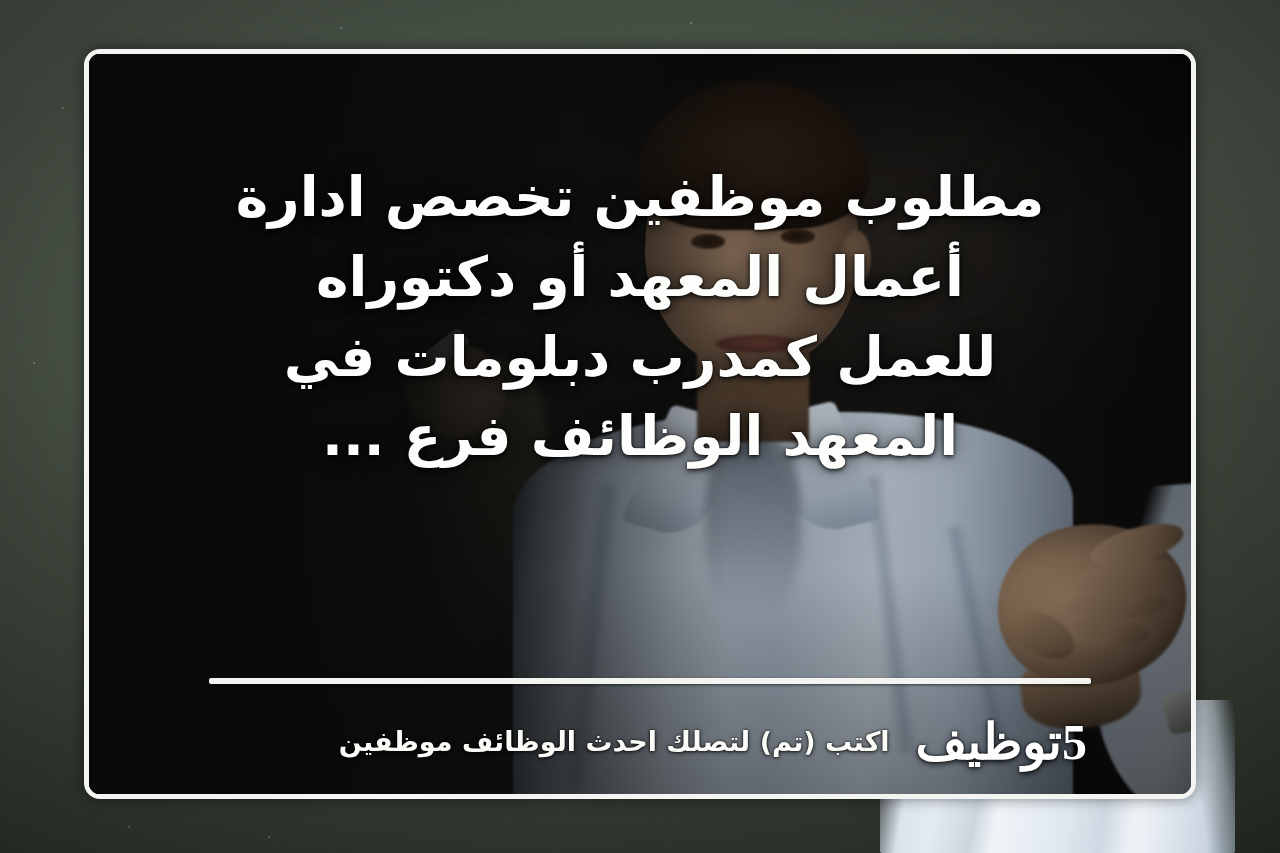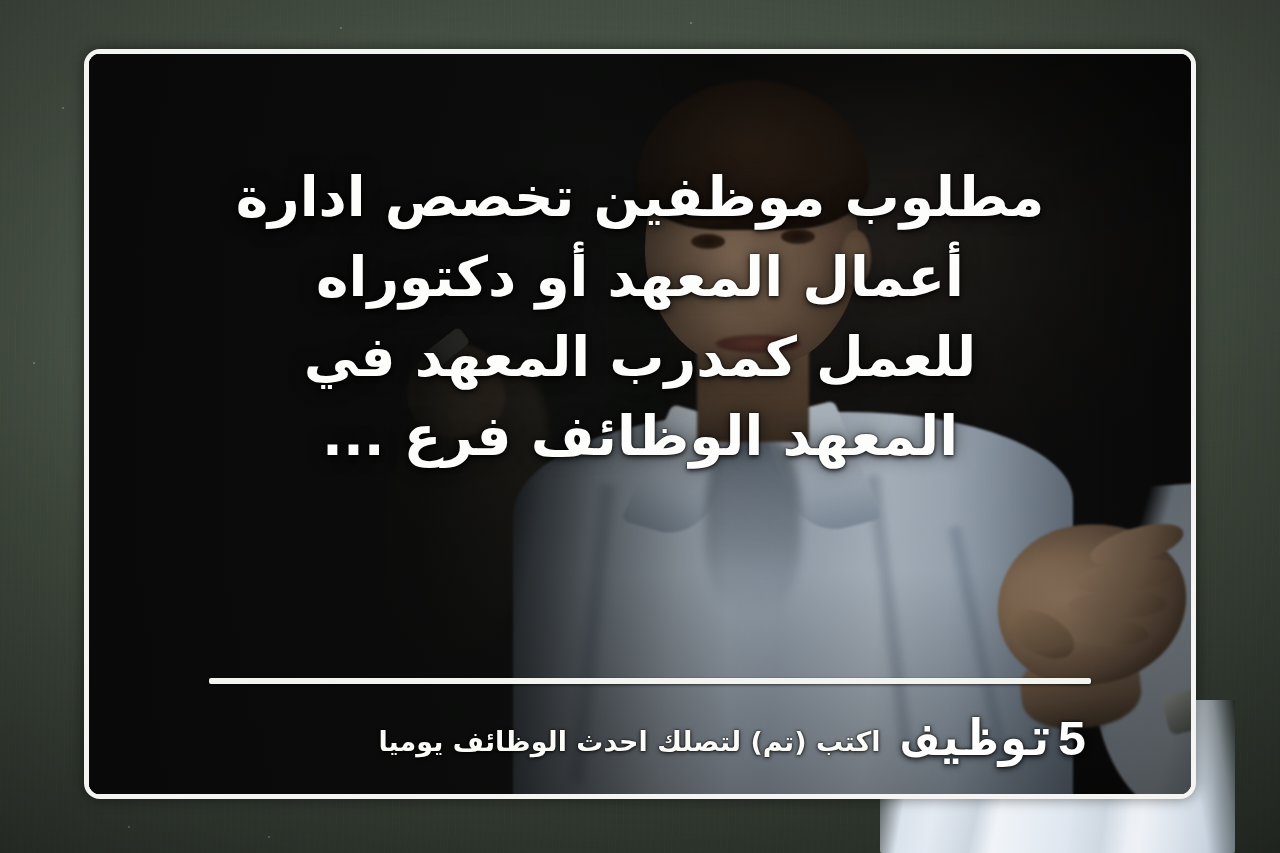--- a/index.html
+++ b/index.html
@@ -353,21 +353,21 @@
     flex-direction: row;
     align-items: center;
     justify-content: flex-start;
     direction: rtl;
     padding: 0 104px 0 60px;
     box-sizing: border-box;
     gap: 26px;
   }
   .brand {
     color: #ffffff;
-    font-family: Liberation Mono, monospace;
+    font-family: Liberation Serif, serif;
     font-weight: bold;
     font-size: 50px;
     line-height: 1;
     white-space: nowrap;
     letter-spacing: -1px;
     text-shadow: 0 0 3px rgba(0,0,0,0.9), 0 2px 6px rgba(0,0,0,0.8);
     flex: 0 0 auto;
   }
   .tagline {
     color: #fbfbf8;
@@ -437,26 +437,26 @@
       <div class="watch"></div>
 
       <div class="photo-shade"></div>
     </div>
 
     <div class="text-layer">
 
       <div class="headline">
         <span class="ln">مطلوب موظفين تخصص ادارة</span>
         <span class="ln">أعمال المعهد أو دكتوراه</span>
-        <span class="ln">للعمل كمدرب المعهد في</span>
+        <span class="ln">للعمل كمدرب دبلومات في</span>
         <span class="ln">المعهد الوظائف فرع ...</span>
       </div>
 
       <div class="separator"></div>
 
       <div class="footer">
         <div class="brand">5توظيف</div>
-        <div class="tagline">اكتب (تم) لتصلك احدث الوظائف يوميا</div>
+        <div class="tagline">اكتب (تم) لتصلك احدث الوظائف موظفين</div>
       </div>
 
     </div>
   </div>
 </div>
 
 </body></html>

